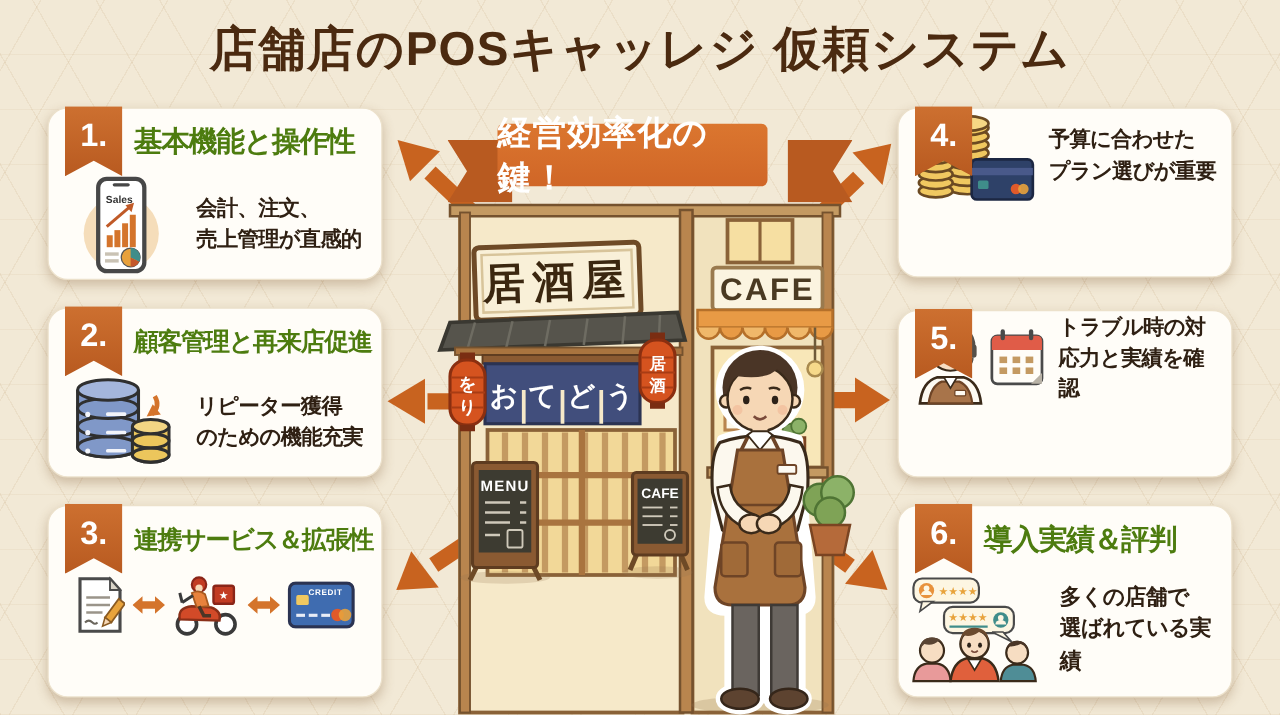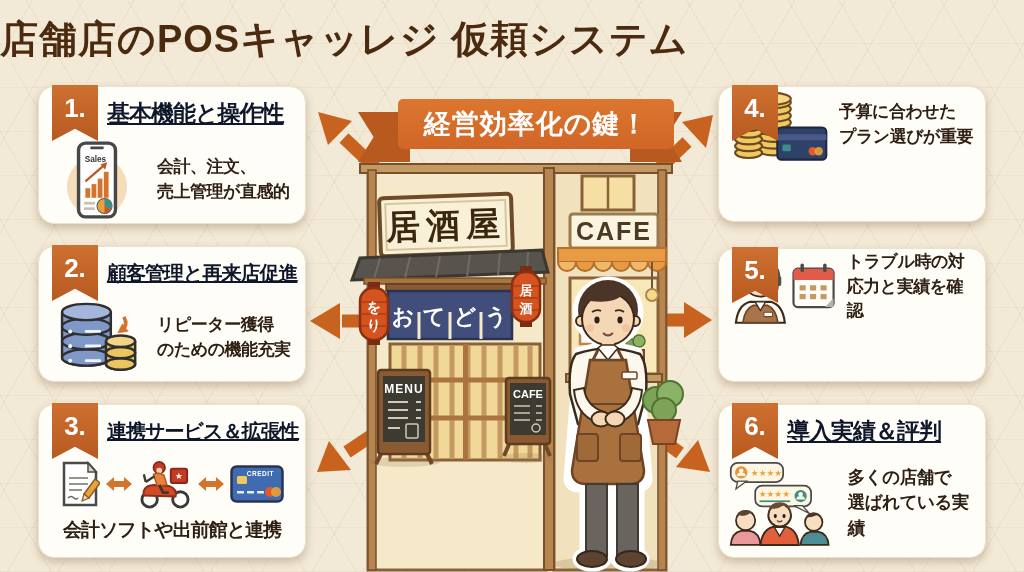--- a/index.html
+++ b/index.html
@@ -8,21 +8,21 @@
     font-family:"Liberation Sans","DejaVu Sans",sans-serif;
     position:relative;
     background:
       repeating-linear-gradient(60deg,  rgba(193,160,115,.14) 0 1px, transparent 1px 44px),
       repeating-linear-gradient(-60deg, rgba(193,160,115,.14) 0 1px, transparent 1px 44px),
       repeating-linear-gradient(0deg,   rgba(193,160,115,.10) 0 1px, transparent 1px 44px),
       #f2e9d6;
   }
   .page-title {
     position:absolute; top:14px; left:0; width:100%;
-    font-size:38px; font-weight:900;
+    text-align:center; font-size:38px; font-weight:900;
     color:#4b2a10; letter-spacing:1px;
   }
   
   .card {
     position:absolute; background:#fffdf8; border-radius:16px;
     box-shadow:0 4px 9px rgba(120,80,40,.30);
     border:1px solid #ece1cb;
   }
   .c1 { left:38px;  top:86px;  width:268px; height:138px; }
   .c2 { left:38px;  top:246px; width:268px; height:136px; }
@@ -34,33 +34,33 @@
     position:absolute; left:13px; top:-2px; width:46px; height:56px;
     background:linear-gradient(#cd7030,#b85a20);
     clip-path:polygon(0 0,100% 0,100% 100%,50% 78%,0 100%);
     color:#fff; font-size:26px; font-weight:800;
     text-align:center; padding-top:8px;
   }
   .card-head {
     height:52px; display:flex; align-items:center;
     padding-left:68px; 
   }
-  .card-title { font-size:23px; font-weight:800; color:#0f172a; letter-spacing:-1px; white-space:nowrap;text-decoration:underline; }
+  .card-title { font-size:23px; font-weight:800; color:#4d7c0f; letter-spacing:-1px; white-space:nowrap; }
   .t-sm .card-title { font-size:20px; }
   .card-body { display:flex; align-items:center; padding:0 8px 0 10px; }
   .desc {
     font-size:17px; font-weight:800; color:#2f2013;
     line-height:1.45; white-space:pre-line; letter-spacing:-0.5px;
   }
   .col-body { display:flex; flex-direction:column; align-items:center; }
   .icon-row { display:flex; align-items:center; gap:6px; margin-top:2px; }
   .desc-center { text-align:center; margin-top:8px; font-size:19px; font-weight:800; color:#2f2013; letter-spacing:-1px; }
   
   .ribbon-main {
-    position:absolute; left:398px; top:99px; width:276px; height:50px;
+    position:absolute; left:398px; top:99px; width:216px; height:50px;
     background:linear-gradient(#db762f,#d06627); border-radius:5px;
     display:flex; align-items:center; justify-content:center;
     color:#fff; font-size:27px; font-weight:900; letter-spacing:1px;
     z-index:6;
   }
   .ribbon-tail {
     position:absolute; top:112px; width:52px; height:50px;
     background:#b85a20; z-index:5;
   }
   .tail-l { left:358px; clip-path:polygon(0 0,100% 0,100% 100%,0 100%,30% 50%); }
@@ -415,21 +415,20 @@
       <rect x="7" y="11" width="10" height="8" rx="1.5" fill="#f0c860"></rect>
       <g fill="#e8ecf6">
           <rect x="7" y="26" width="7" height="2.5"></rect>
           <rect x="17" y="26" width="7" height="2.5"></rect>
           <rect x="27" y="26" width="7" height="2.5"></rect>
         </g>
       <circle cx="40" cy="27" r="5" fill="#e05a2a"></circle>
         <circle cx="46" cy="27" r="5" fill="#e8a23c" opacity=".9"></circle>
     </svg>
   </div>
-  <div class="desc-center">会計ソフトや出前館と連携</div>
 </div>
 
 <div class="card c4">
   <div class="badge"><span>4.</span></div>
   <div class="card-body">
     <svg width="100" height="76" viewBox="0 0 116 90">
       <g stroke="#6b4a22" stroke-width="2.5">
         <g fill="#f0c860">
           <ellipse cx="52" cy="74" rx="20" ry="7"></ellipse>
             <ellipse cx="52" cy="66" rx="20" ry="7"></ellipse>

